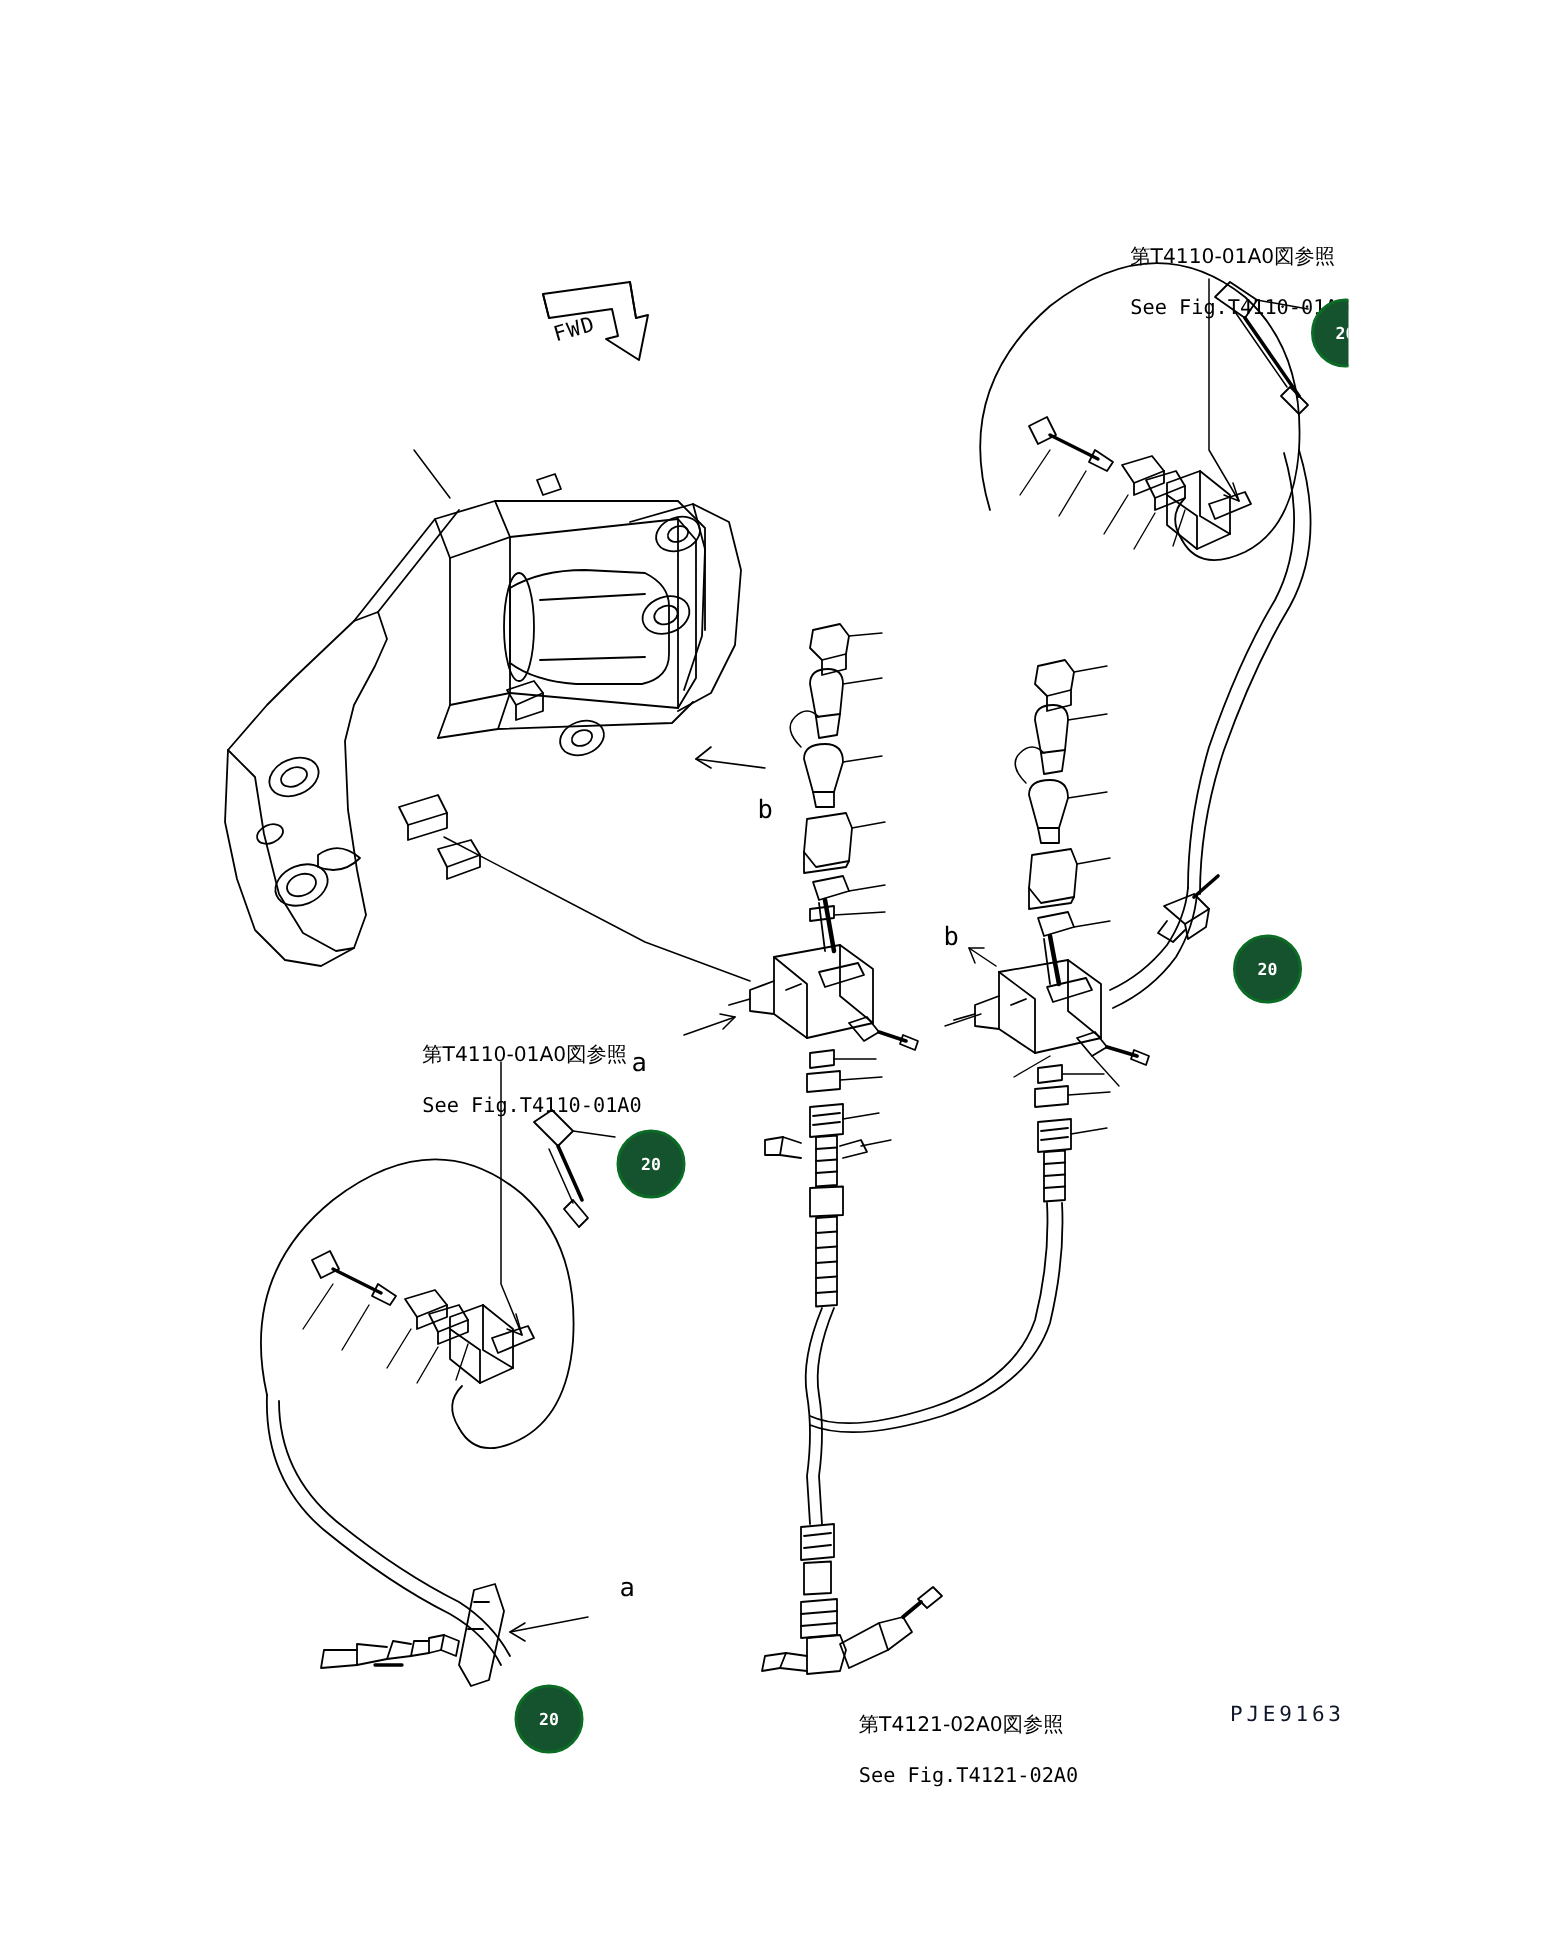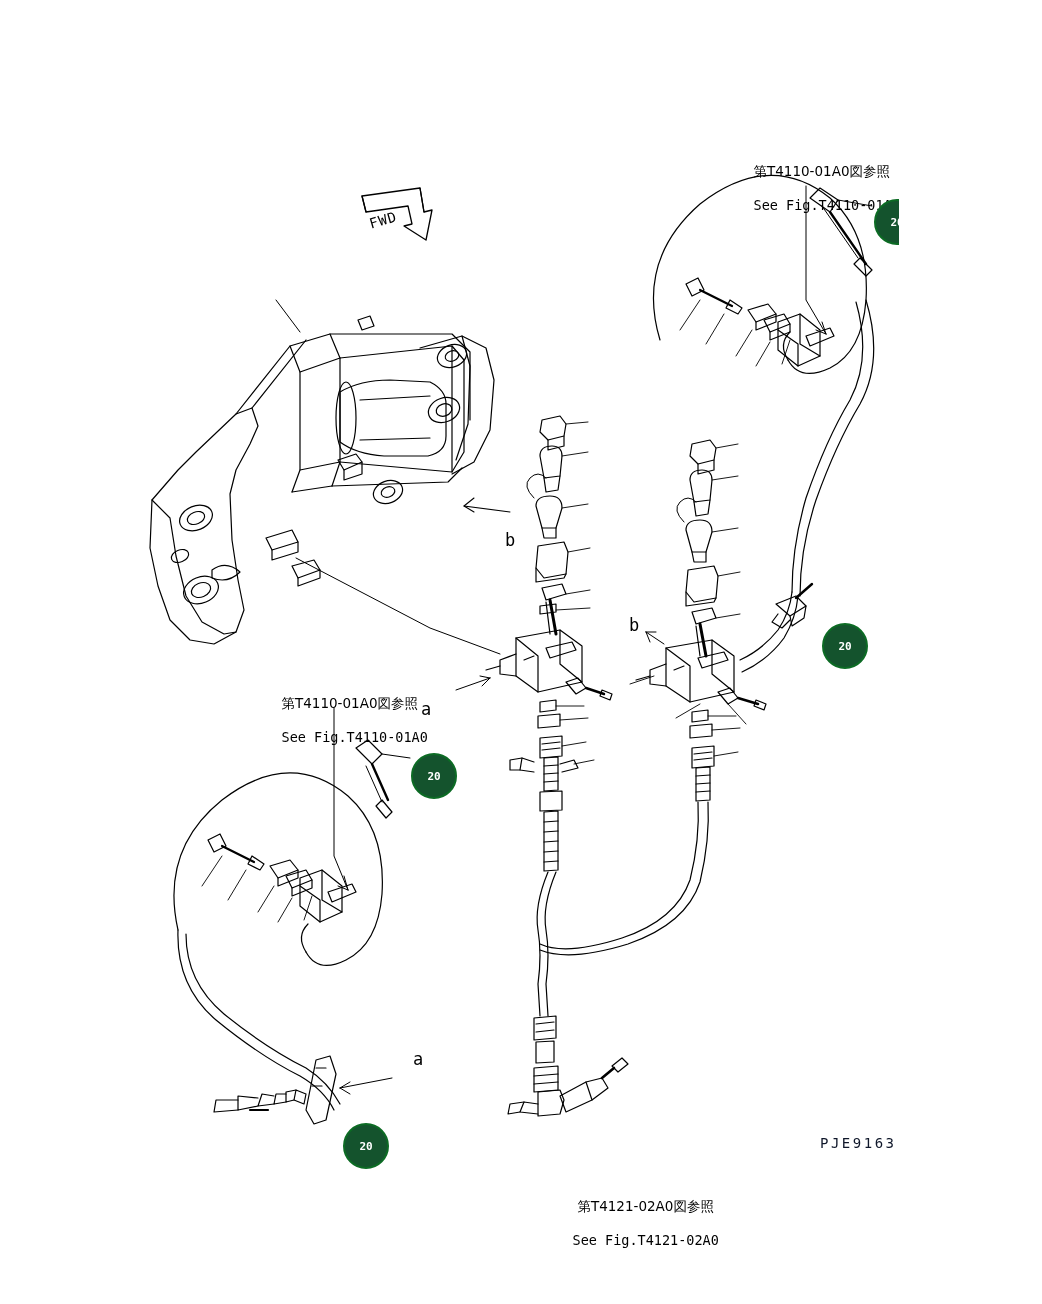--- a/index.html
+++ b/index.html
@@ -373,21 +373,21 @@
   <div class="anno" style="left:721px; top:146px;">
     <span class="anno-jp">第T4110-01A0図参照</span><br>
     <span>See Fig.T4110-01A0</span>
   </div>
 
   <div class="anno" style="left:249px; top:678px;">
     <span class="anno-jp">第T4110-01A0図参照</span><br>
     <span>See Fig.T4110-01A0</span>
   </div>
 
-  <div class="anno" style="left:540px; top:1181px;text-align:center;">
+  <div class="anno" style="left:540px; top:1125px;">
     <span class="anno-jp">第T4121-02A0図参照</span><br>
     <span>See Fig.T4121-02A0</span>
   </div>
 
   <div class="callout" style="left:874px; top:199px;">20</div>
   <div class="callout" style="left:822px; top:623px;">20</div>
   <div class="callout" style="left:411px; top:753px;">20</div>
   <div class="callout" style="left:343px; top:1123px;">20</div>
 
   <div class="letter" style="left:505px; top:530px;">b</div>

